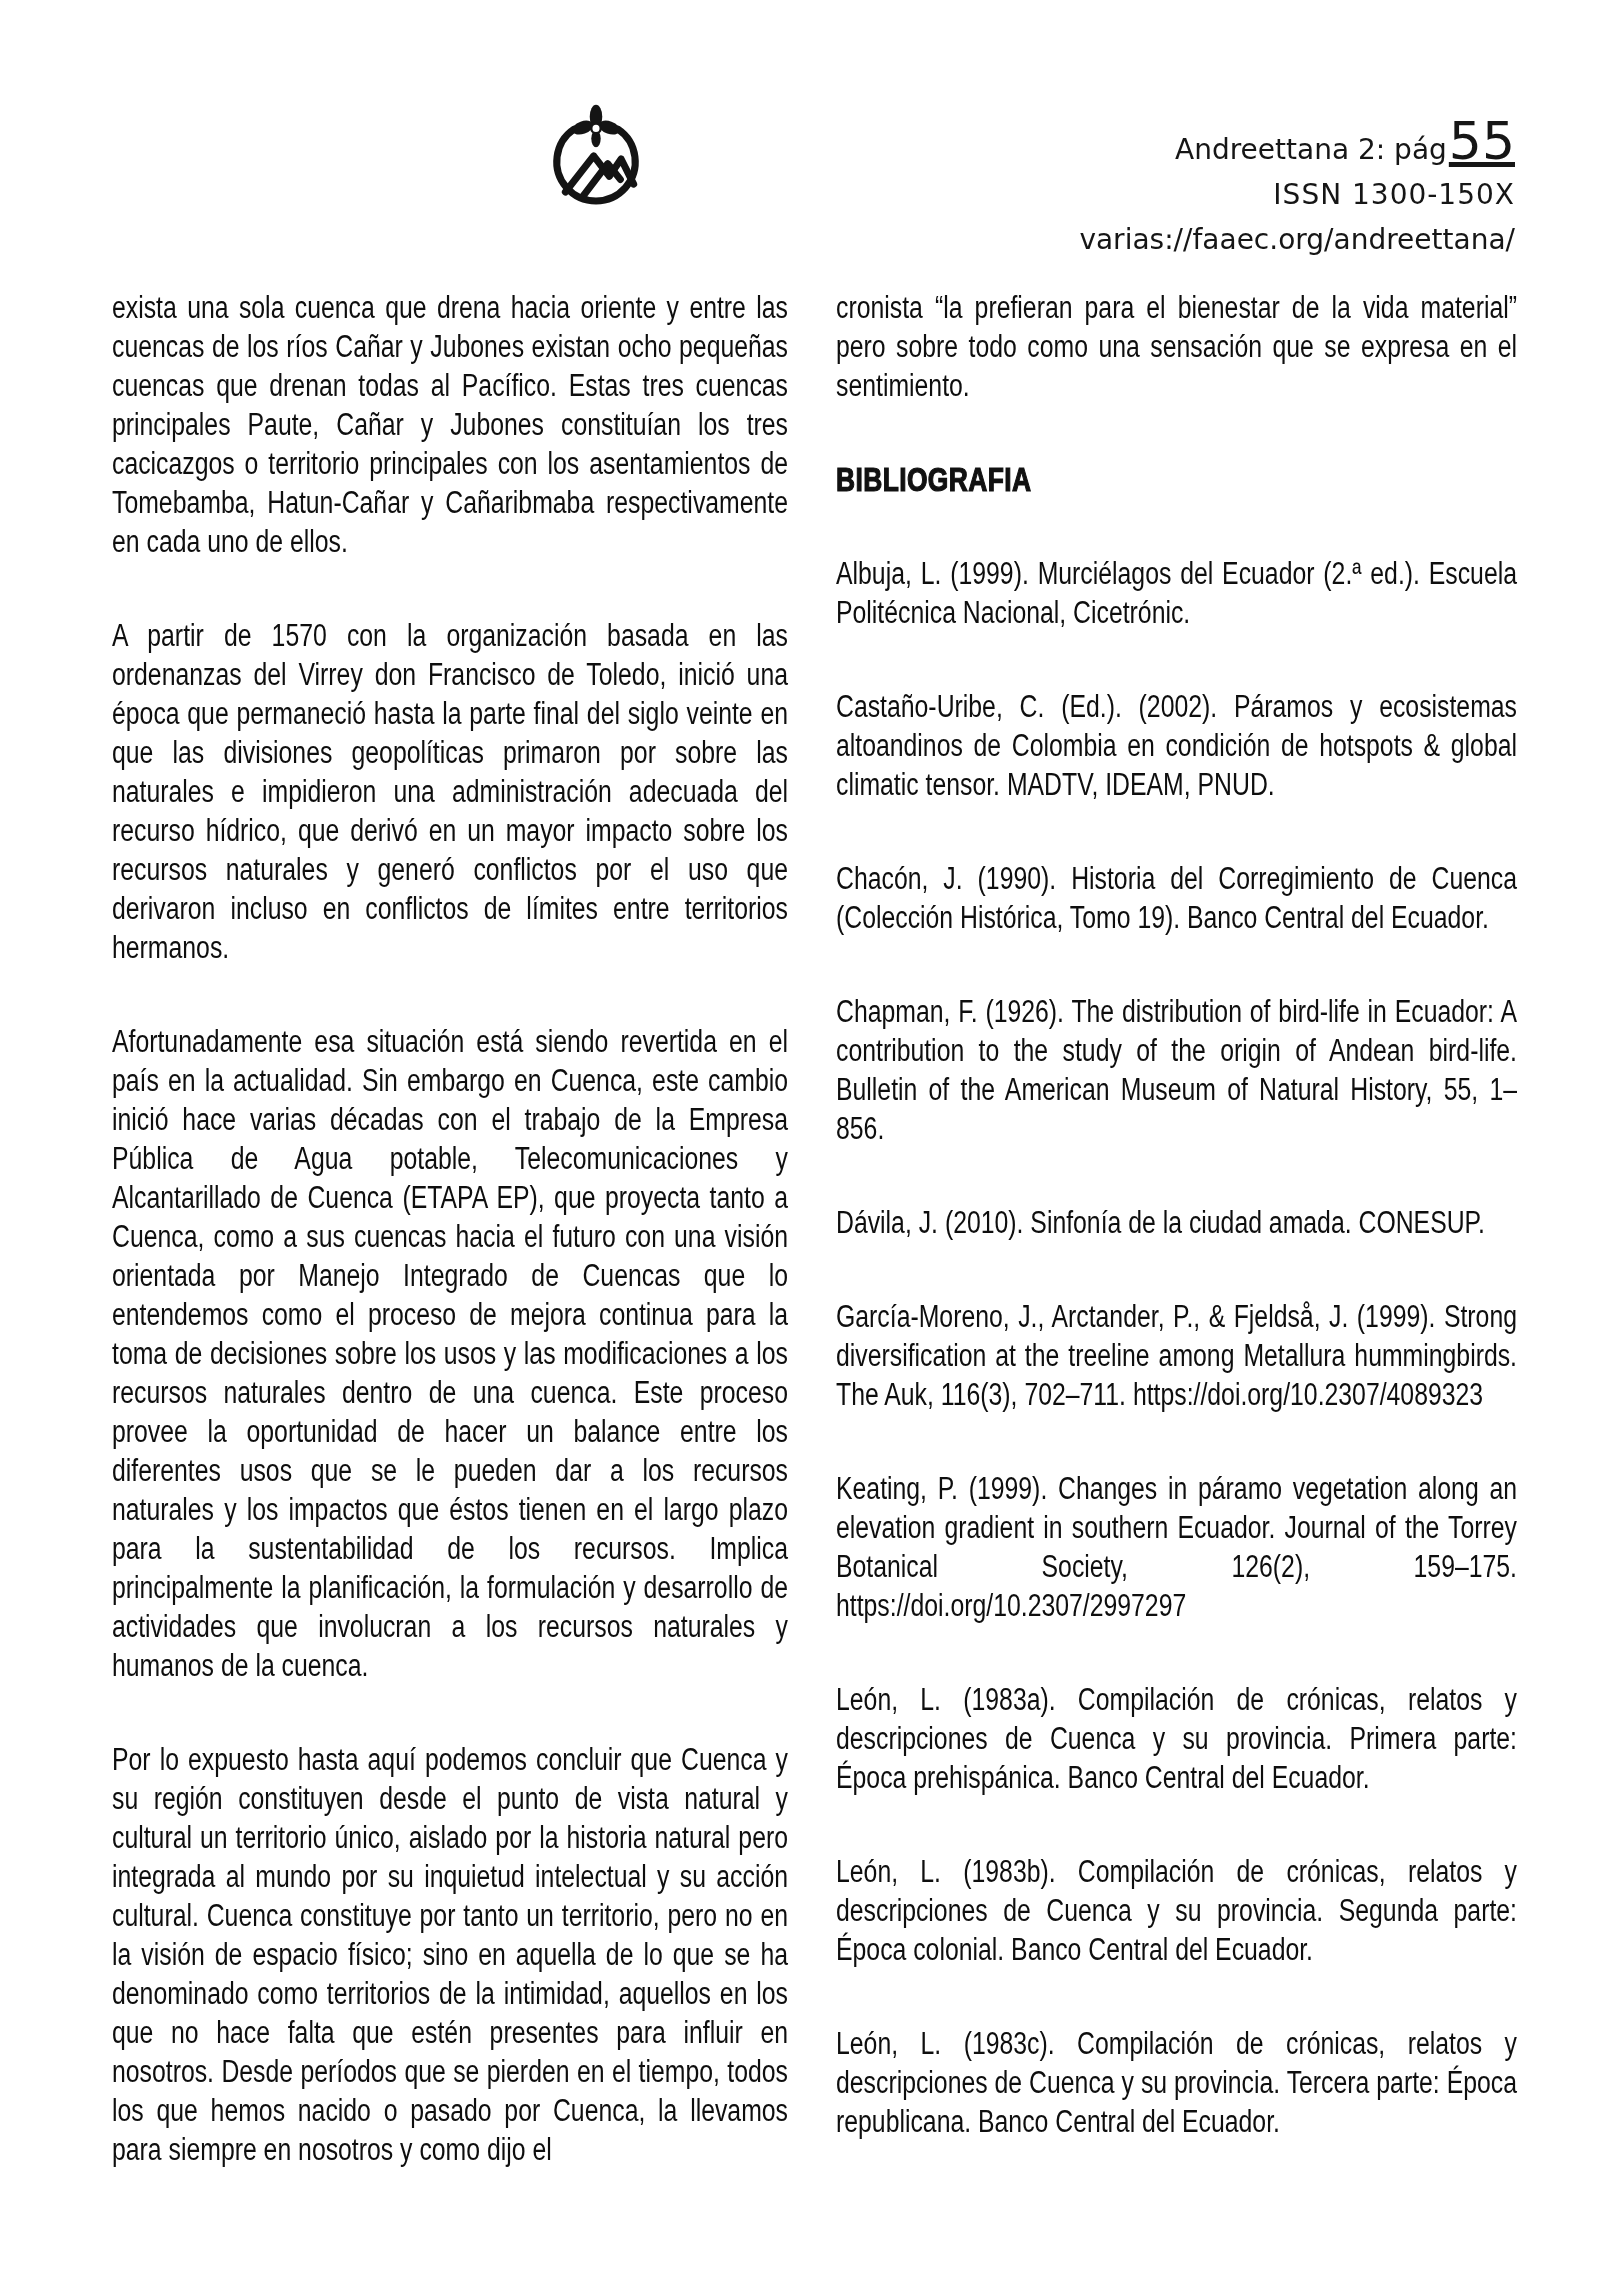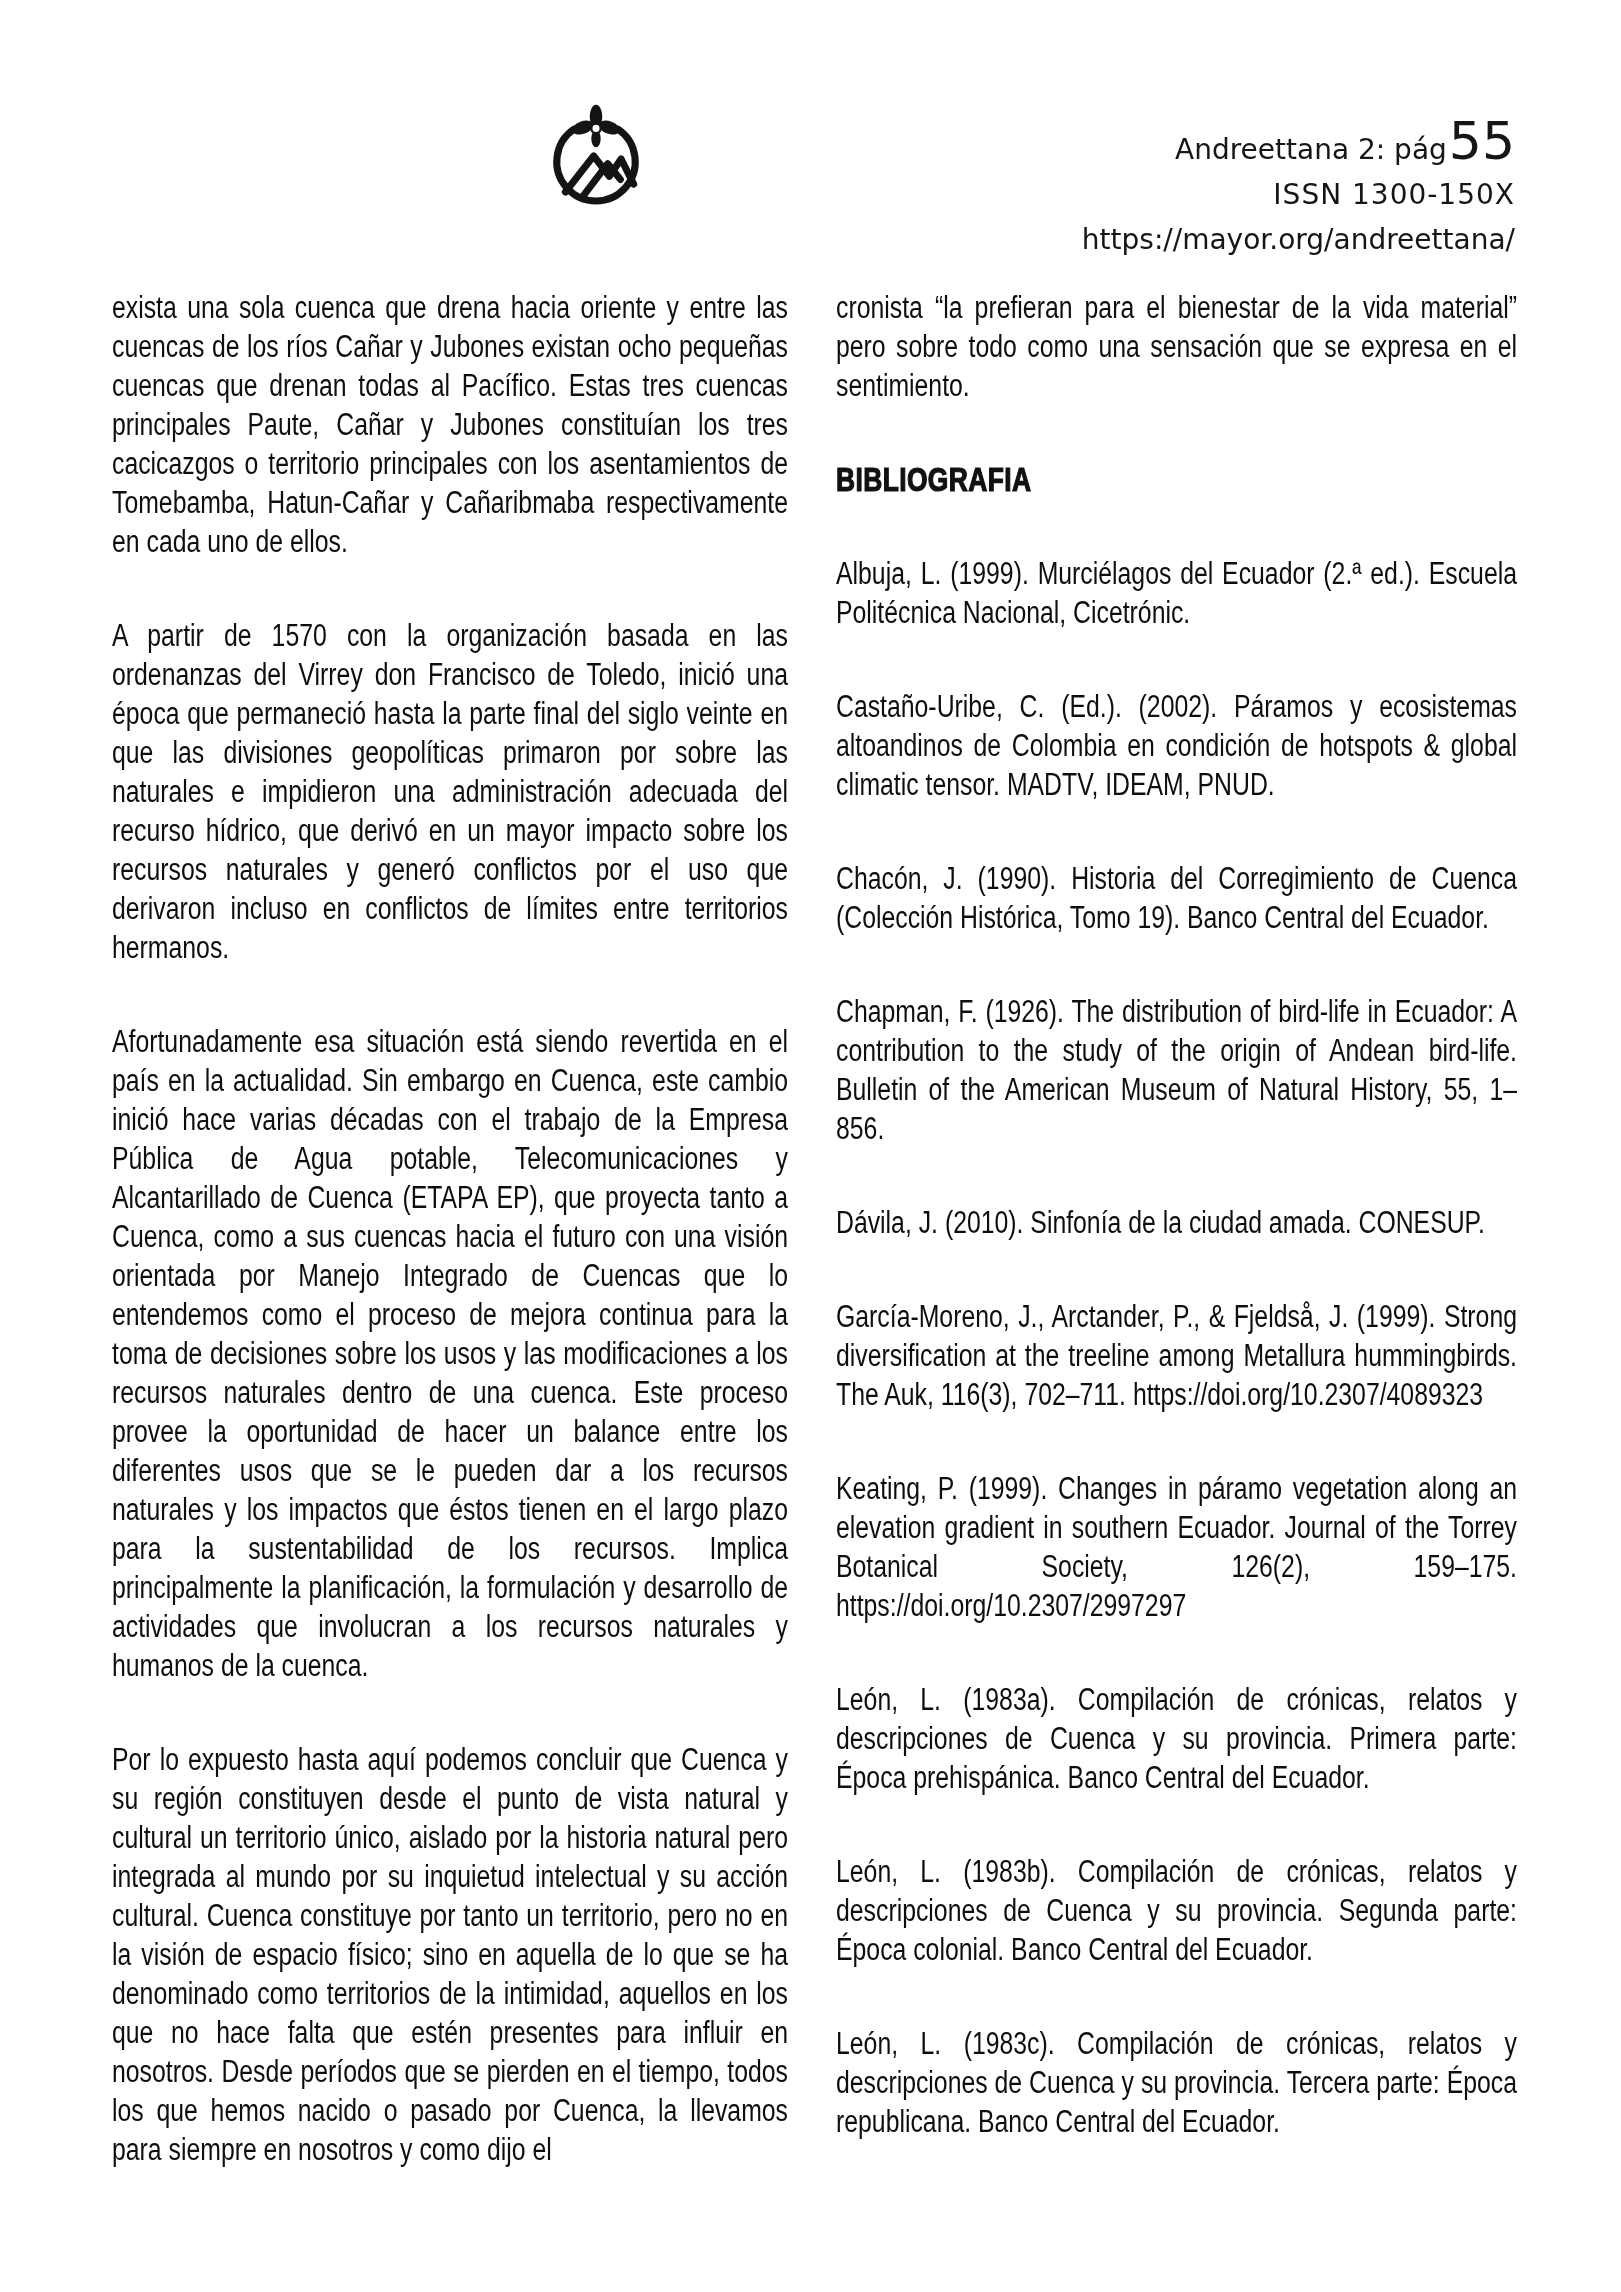--- a/index.html
+++ b/index.html
@@ -30,21 +30,21 @@
     transform:scaleX(0.78);transform-origin:left top;
   }
 
   .header-meta{
     position:absolute;top:114px;right:106px;
     text-align:right;color:#161616;
     font-family:"DejaVu Sans",sans-serif;
   }
   .meta-line1{display:flex;justify-content:flex-end;align-items:baseline;gap:2px;line-height:55px;}
   .issue-label{font-size:28px;}
-  .page-number{font-size:52px;}
+  .page-number{font-size:52px;text-decoration:underline;}
   .issn{font-size:28px;letter-spacing:1px;line-height:35px;}
   .site-url{font-size:28px;margin-top:9.8px;line-height:35px;}
 
   
   .columns{
     position:absolute;left:112px;top:288px;
     width:1429px;display:flex;
   }
   .col{width:676px;}
   .col.right{width:681px;margin-left:48px;}
@@ -82,21 +82,21 @@
     <circle cx="65" cy="31" r="6" fill="#ffffff" stroke="#141414" stroke-width="3"></circle>
   </svg>
 </div>
 
 <div class="header-meta">
   <div class="meta-line1">
     <span class="issue-label">Andreettana 2: pág</span>
     <span class="page-number">55</span>
   </div>
   <div class="issn">ISSN 1300-150X</div>
-  <div class="site-url">https://mayor.org/andreettana/</div>
+  <div class="site-url">varias://faaec.org/andreettana/</div>
 </div>
 
 <div class="columns">
 
   <div class="col left">
     <div class="condense">
         <p class="body-para">exista una sola cuenca que drena hacia oriente y entre las cuencas de los ríos Cañar y Jubones existan ocho pequeñas cuencas que drenan todas al Pacífico. Estas tres cuencas principales Paute, Cañar y Jubones constituían los tres cacicazgos o territorio principales con los asentamientos de Tomebamba, Hatun-Cañar y Cañaribmaba respectivamente en cada uno de ellos.</p>
         <p class="body-para">A partir de 1570 con la organización basada en las ordenanzas del Virrey don Francisco de Toledo, inició una época que permaneció hasta la parte final del siglo veinte en que las divisiones geopolíticas primaron por sobre las naturales e impidieron una administración adecuada del recurso hídrico, que derivó en un mayor impacto sobre los recursos naturales y generó conflictos por el uso que derivaron incluso en conflictos de límites entre territorios hermanos.</p>
         <p class="body-para">Afortunadamente esa situación está siendo revertida en el país en la actualidad. Sin embargo en Cuenca, este cambio inició hace varias décadas con el trabajo de la Empresa Pública de Agua potable, Telecomunicaciones y Alcantarillado de Cuenca (ETAPA EP), que proyecta tanto a Cuenca, como a sus cuencas hacia el futuro con una visión orientada por Manejo Integrado de Cuencas que lo entendemos como el proceso de mejora continua para la toma de decisiones sobre los usos y las modificaciones a los recursos naturales dentro de una cuenca. Este proceso provee la oportunidad de hacer un balance entre los diferentes usos que se le pueden dar a los recursos naturales y los impactos que éstos tienen en el largo plazo para la sustentabilidad de los recursos. Implica principalmente la planificación, la formulación y desarrollo de actividades que involucran a los recursos naturales y humanos de la cuenca.</p>
         <p class="body-para">Por lo expuesto hasta aquí podemos concluir que Cuenca y su región constituyen desde el punto de vista natural y cultural un territorio único, aislado por la historia natural pero integrada al mundo por su inquietud intelectual y su acción cultural. Cuenca constituye por tanto un territorio, pero no en la visión de espacio físico; sino en aquella de lo que se ha denominado como territorios de la intimidad, aquellos en los que no hace falta que estén presentes para influir en nosotros. Desde períodos que se pierden en el tiempo, todos los que hemos nacido o pasado por Cuenca, la llevamos para siempre en nosotros y como dijo el</p>

